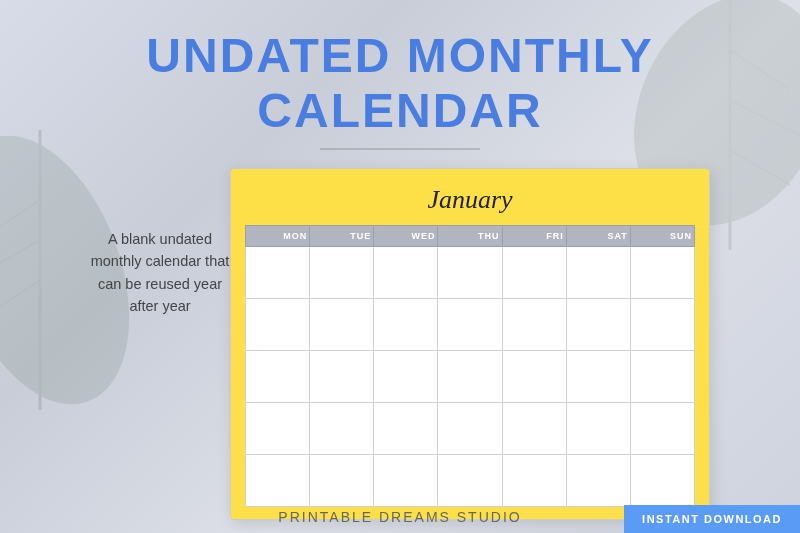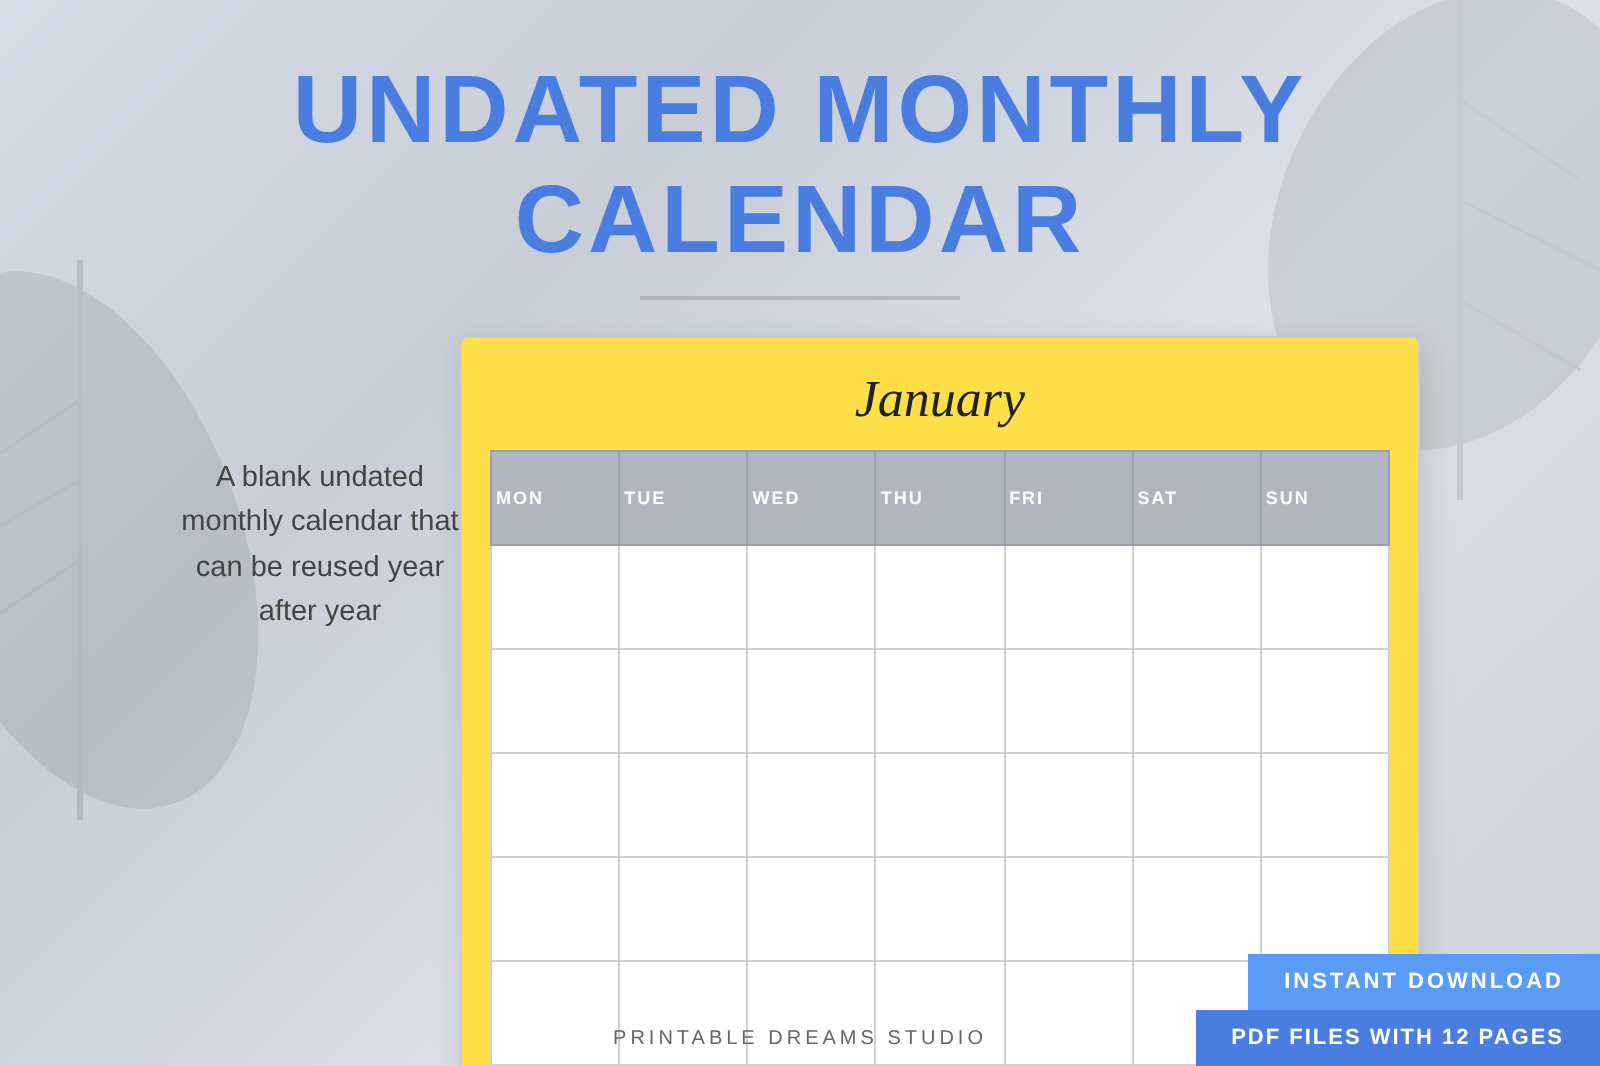--- a/index.html
+++ b/index.html
@@ -101,22 +101,22 @@
       width: 100%;
       border-collapse: collapse;
     }
 
     .calendar-grid th {
       background: #b0b5c0;
       color: #fff;
       font-size: 9px;
       font-weight: bold;
       letter-spacing: 1px;
-      text-align: left;
-      padding: 18px 2px;
+      text-align: right;
+      padding: 5px 2px;
       border: 1px solid #9aa0ad;
     }
 
     .calendar-grid td {
       border: 1px solid #cdd0d5;
       height: 52px;
       width: 14.28%;
       vertical-align: top;
       padding: 3px;
       background: #fff;
@@ -159,21 +159,21 @@
       letter-spacing: 1px;
       padding: 8px 18px;
       text-transform: uppercase;
     }
 
     .footer-studio {
       position: absolute;
       bottom: 8px;
       left: 50%;
       transform: translateX(-50%);
-      font-size: 10px;
+      font-size: 14px;
       color: #666;
       letter-spacing: 2px;
       text-transform: uppercase;
       white-space: nowrap;
     }
   </style>
 </head>
 <body>
 
 <div class="bg-decor">
@@ -265,16 +265,15 @@
         </tr>
       </tbody>
     </table>
   </div>
 
 
 </div>
 
 <div class="bottom-badges">
   <div class="badge-instant">INSTANT DOWNLOAD</div>
-  <div class="badge-pdf">PDF FILES WITH 12 PAGES</div>
 </div>
 
 <div class="footer-studio">PRINTABLE DREAMS STUDIO</div>
 
 </body></html>

